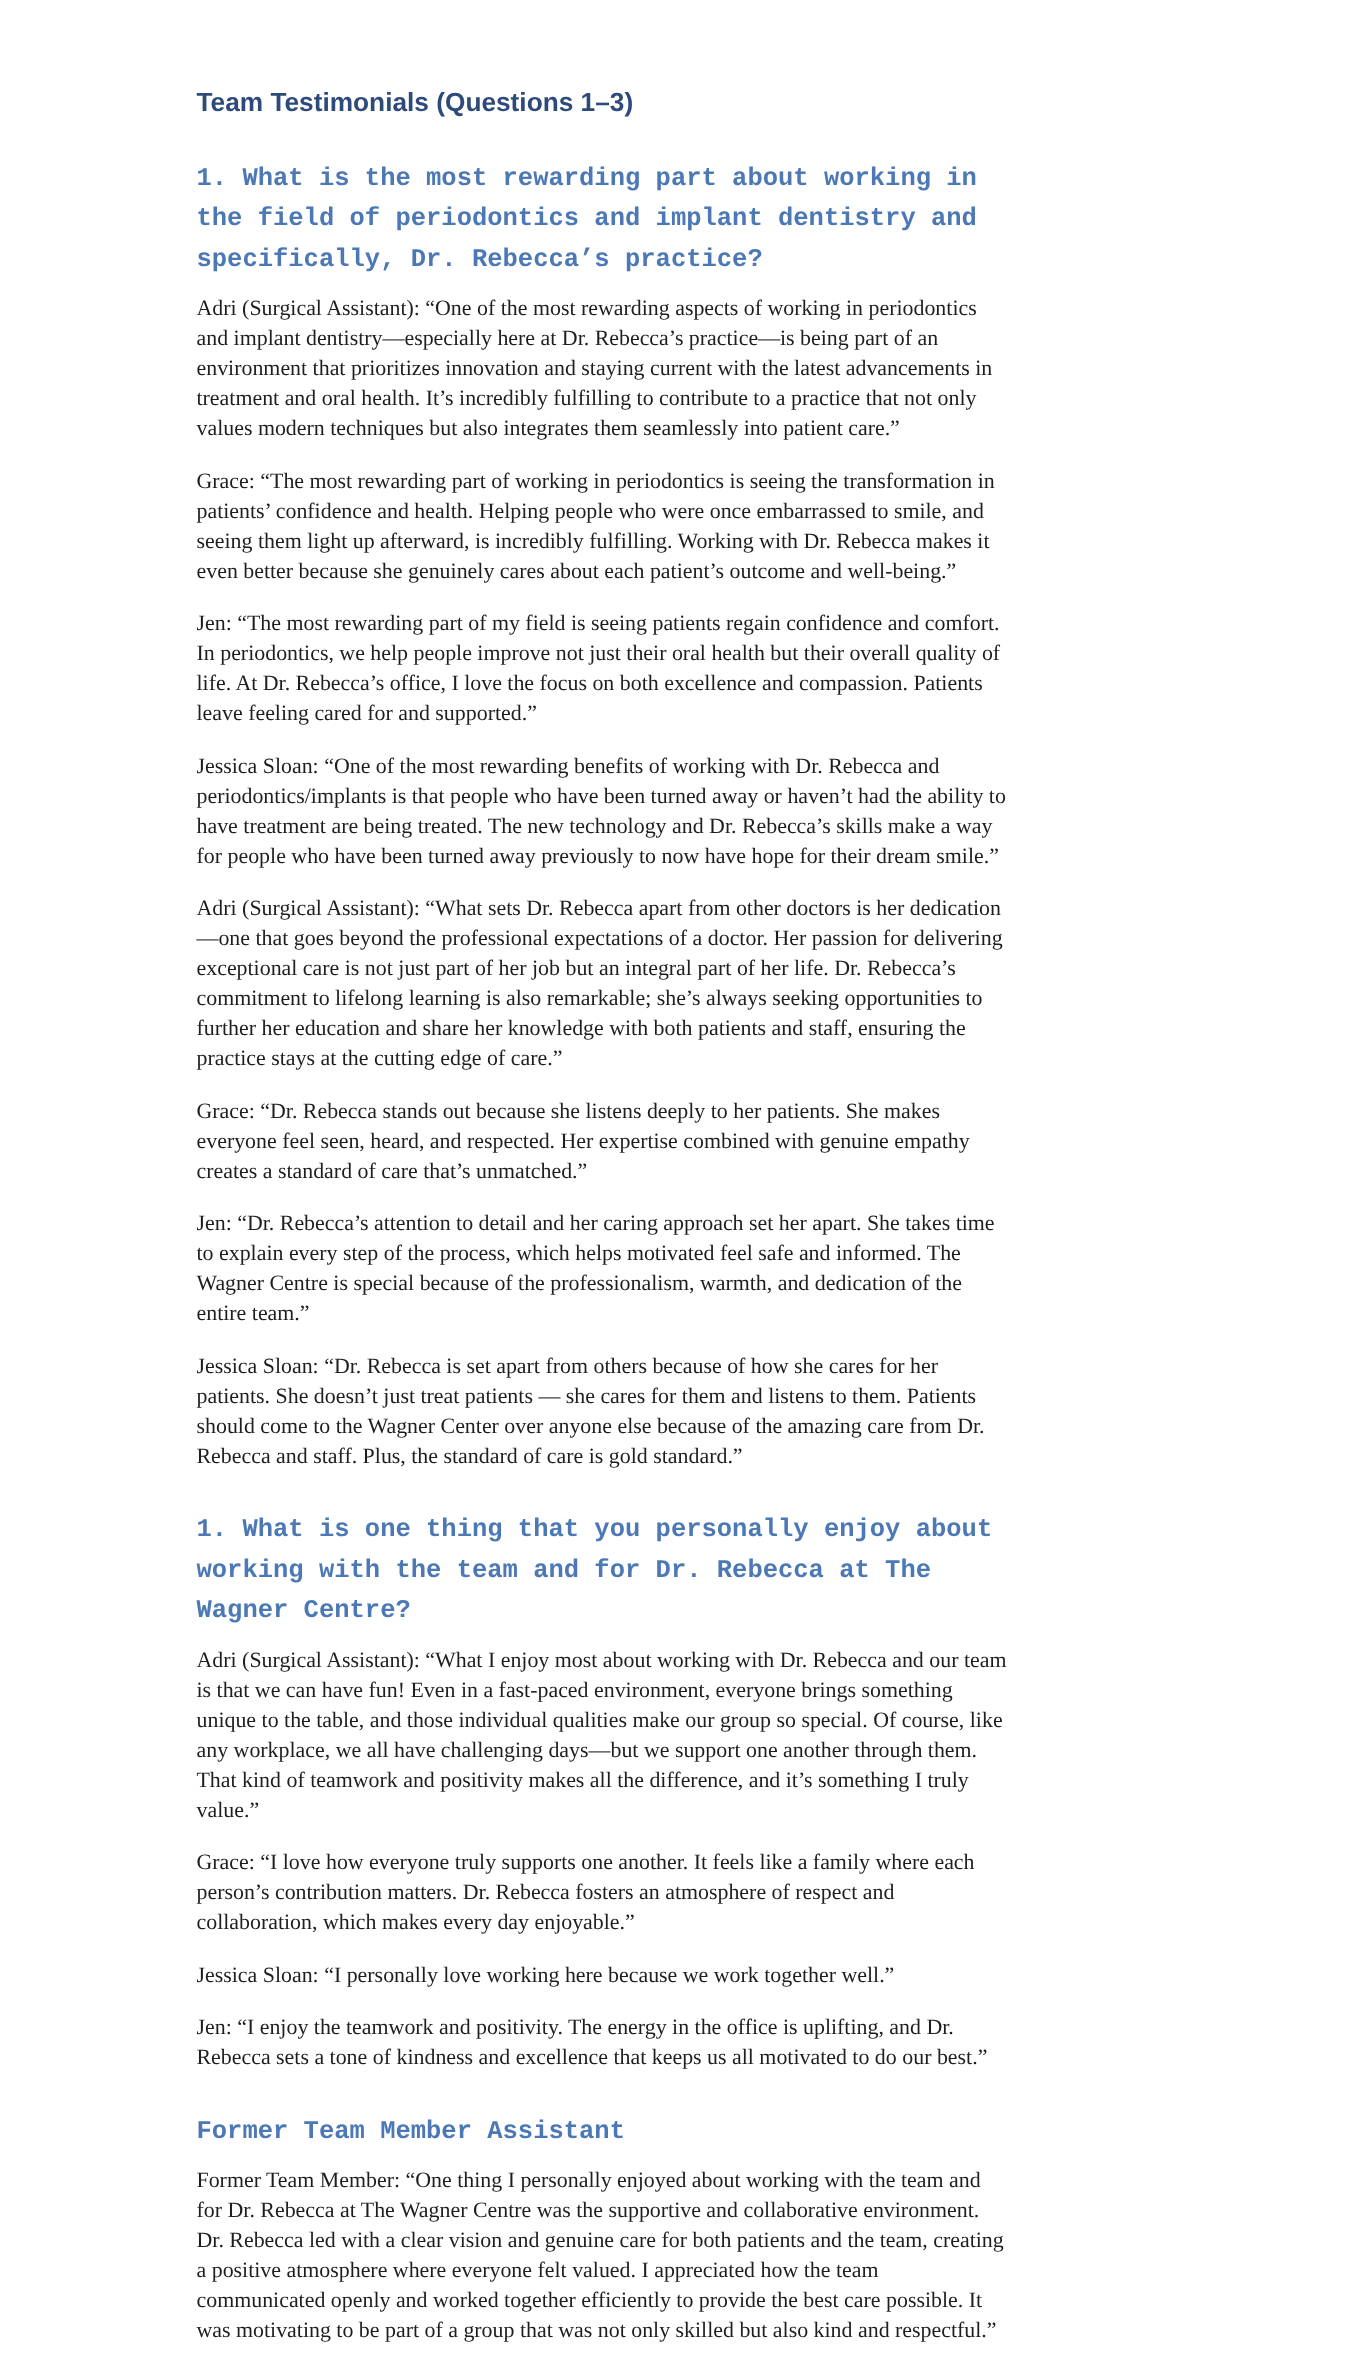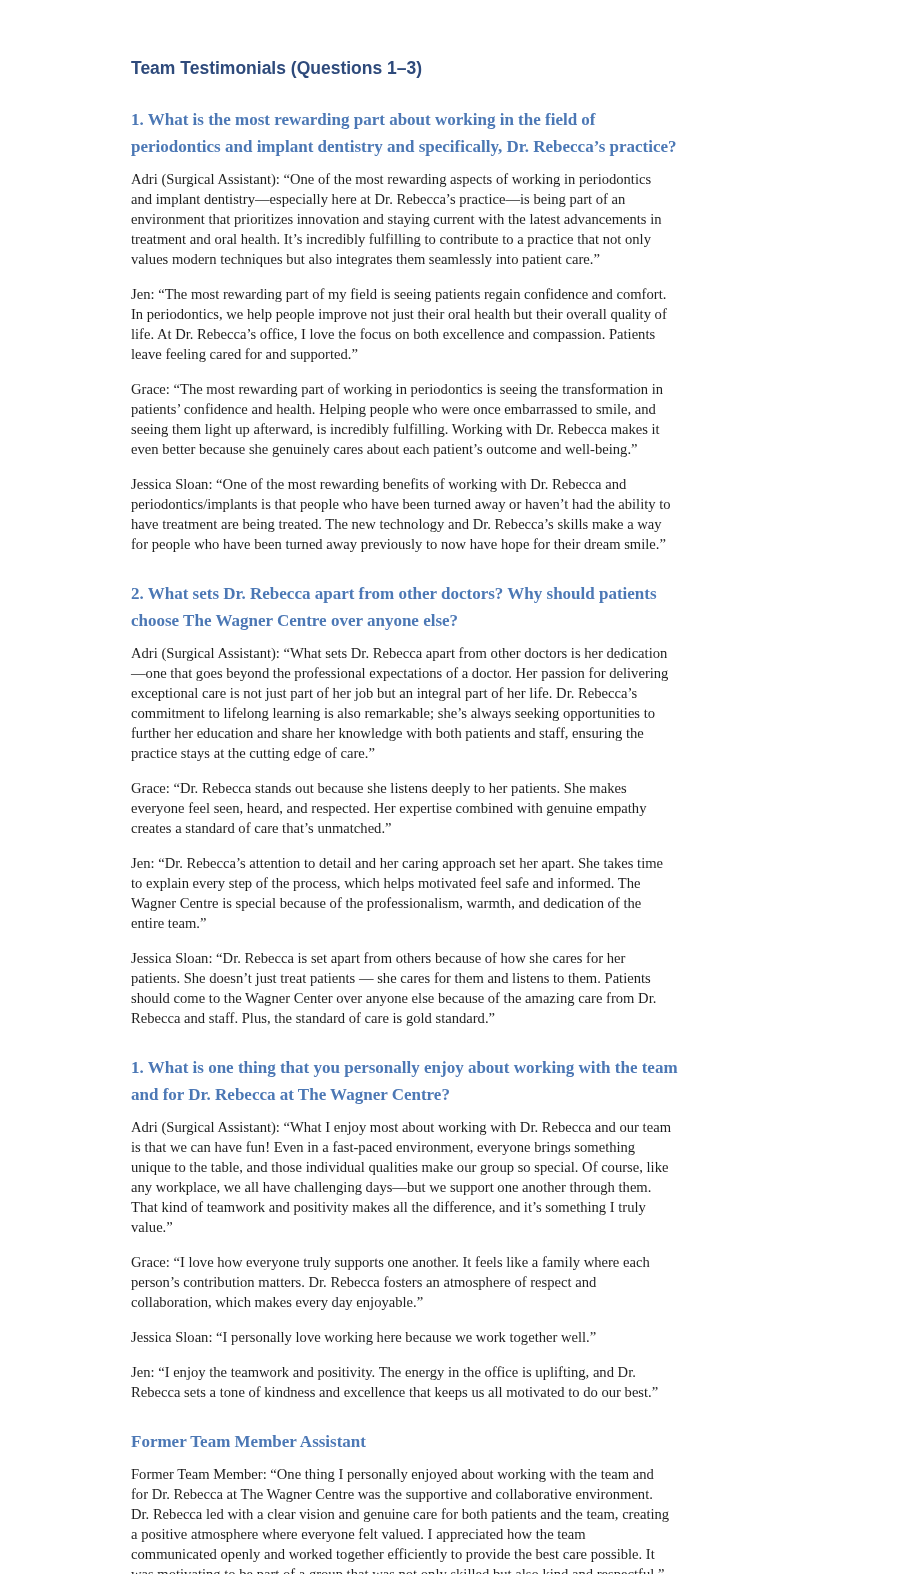--- a/index.html
+++ b/index.html
@@ -22,21 +22,21 @@
   }
   .doc-title {
     font-family: "Liberation Sans", sans-serif;
     font-weight: bold;
     font-size: 17.5px;
     line-height: 23px;
     color: var(--title_color, #2e4a7b);
     margin: 0;
   }
   .section-heading {
-    font-family: Liberation Serif, serif;
+    font-family: Liberation Mono, monospace;
     font-weight: bold;
     font-size: 17px;
     line-height: 27px;
     color: var(--heading_color, #4c78b5);
     margin: 26px 0 9px 0;
   }
   .body-para {
     font-family: "Liberation Serif", serif;
     font-size: 14.6px;
     line-height: 20px;
@@ -49,27 +49,26 @@
 </style>
 </head>
 <body>
 
 <div class="page">
   <h1 class="doc-title">Team Testimonials (Questions 1–3)</h1>
   <div id="sections">
   <section class="qa-section">
     <h2 class="section-heading">1. What is the most rewarding part about working in the field of periodontics and implant dentistry and specifically, Dr. Rebecca’s practice?</h2>
   <p class="body-para">Adri (Surgical Assistant): “One of the most rewarding aspects of working in periodontics and implant dentistry—especially here at Dr. Rebecca’s practice—is being part of an environment that prioritizes innovation and staying current with the latest advancements in treatment and oral health. It’s incredibly fulfilling to contribute to a practice that not only values modern techniques but also integrates them seamlessly into patient care.”</p>
+        <p class="body-para">Grace: “The most rewarding part of working in periodontics is seeing the transformation in patients’ confidence and health. Helping people who were once embarrassed to smile, and seeing them light up afterward, is incredibly fulfilling. Working with Dr. Rebecca makes it even better because she genuinely cares about each patient’s outcome and well-being.”</p>
         <p class="body-para">Jen: “The most rewarding part of my field is seeing patients regain confidence and comfort. In periodontics, we help people improve not just their oral health but their overall quality of life. At Dr. Rebecca’s office, I love the focus on both excellence and compassion. Patients leave feeling cared for and supported.”</p>
-        <p class="body-para">Grace: “The most rewarding part of working in periodontics is seeing the transformation in patients’ confidence and health. Helping people who were once embarrassed to smile, and seeing them light up afterward, is incredibly fulfilling. Working with Dr. Rebecca makes it even better because she genuinely cares about each patient’s outcome and well-being.”</p>
         <p class="body-para">Jessica Sloan: “One of the most rewarding benefits of working with Dr. Rebecca and periodontics/implants is that people who have been turned away or haven’t had the ability to have treatment are being treated. The new technology and Dr. Rebecca’s skills make a way for people who have been turned away previously to now have hope for their dream smile.”</p>
       </section>
 
   <section class="qa-section">
-    <h2 class="section-heading">2. What sets Dr. Rebecca apart from other doctors? Why should patients choose The Wagner Centre over anyone else?</h2>
   <p class="body-para">Adri (Surgical Assistant): “What sets Dr. Rebecca apart from other doctors is her dedication—one that goes beyond the professional expectations of a doctor. Her passion for delivering exceptional care is not just part of her job but an integral part of her life. Dr. Rebecca’s commitment to lifelong learning is also remarkable; she’s always seeking opportunities to further her education and share her knowledge with both patients and staff, ensuring the practice stays at the cutting edge of care.”</p>
         <p class="body-para">Grace: “Dr. Rebecca stands out because she listens deeply to her patients. She makes everyone feel seen, heard, and respected. Her expertise combined with genuine empathy creates a standard of care that’s unmatched.”</p>
         <p class="body-para">Jen: “Dr. Rebecca’s attention to detail and her caring approach set her apart. She takes time to explain every step of the process, which helps motivated feel safe and informed. The Wagner Centre is special because of the professionalism, warmth, and dedication of the entire team.”</p>
         <p class="body-para">Jessica Sloan: “Dr. Rebecca is set apart from others because of how she cares for her patients. She doesn’t just treat patients — she cares for them and listens to them. Patients should come to the Wagner Center over anyone else because of the amazing care from Dr. Rebecca and staff. Plus, the standard of care is gold standard.”</p>
       </section>
 
   <section class="qa-section">
     <h2 class="section-heading">1. What is one thing that you personally enjoy about working with the team and for Dr. Rebecca at The Wagner Centre?</h2>
   <p class="body-para">Adri (Surgical Assistant): “What I enjoy most about working with Dr. Rebecca and our team is that we can have fun! Even in a fast-paced environment, everyone brings something unique to the table, and those individual qualities make our group so special. Of course, like any workplace, we all have challenging days—but we support one another through them. That kind of teamwork and positivity makes all the difference, and it’s something I truly value.”</p>
         <p class="body-para">Grace: “I love how everyone truly supports one another. It feels like a family where each person’s contribution matters. Dr. Rebecca fosters an atmosphere of respect and collaboration, which makes every day enjoyable.”</p>

